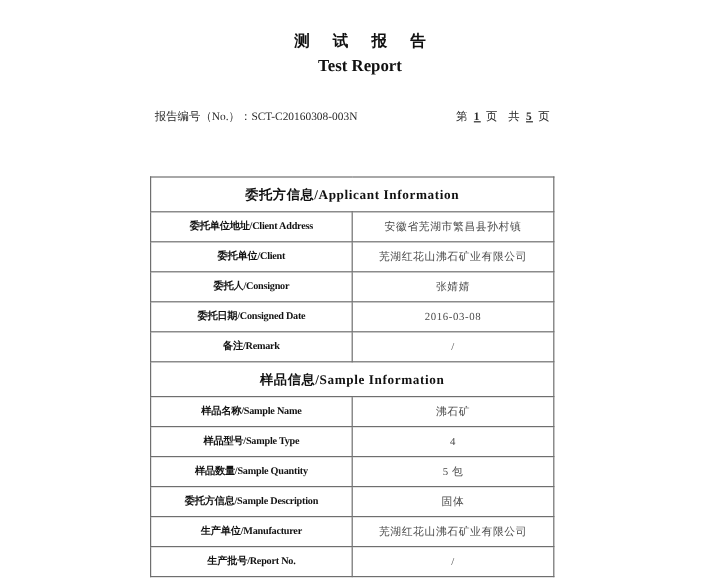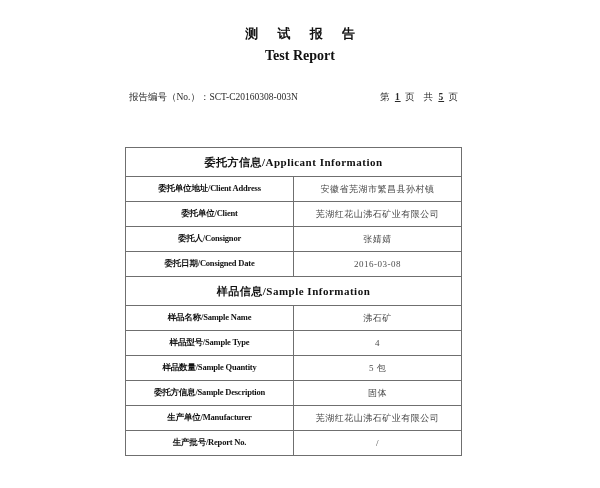--- a/index.html
+++ b/index.html
@@ -119,20 +119,24 @@
     </tr>
     <tr>
       <td class="label-cell">委托人/Consignor</td>
       <td class="value-cell">张婧婧</td>
     </tr>
     <tr>
       <td class="label-cell">委托日期/Consigned Date</td>
       <td class="value-cell">2016-03-08</td>
     </tr>
     <tr>
+      <td class="label-cell">备注/Remark</td>
+      <td class="value-cell">/</td>
+    </tr>
+    <tr>
       <th class="section-header" colspan="2">样品信息/Sample Information</th>
     </tr>
     <tr>
       <td class="label-cell">样品名称/Sample Name</td>
       <td class="value-cell">沸石矿</td>
     </tr>
     <tr>
       <td class="label-cell">样品型号/Sample Type</td>
       <td class="value-cell">4</td>
     </tr>

